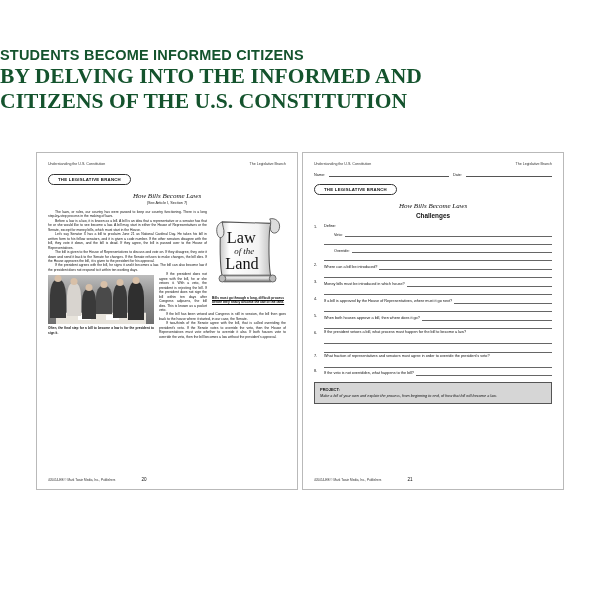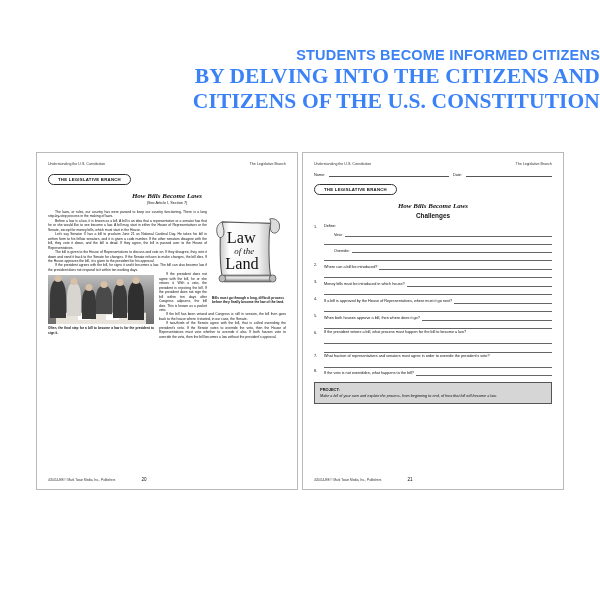--- a/index.html
+++ b/index.html
@@ -7,21 +7,21 @@
     width:600px;height:600px;
     background:#ffffff;
     font-family:"Liberation Sans", sans-serif;
     overflow:hidden;
   }
   .stage{position:relative;width:600px;height:600px;}
 
   
   .headline{
     position:absolute;left:0;top:46px;width:600px;
-    text-align:right;color:#3b82f6;
+    text-align:left;color:#14532d;
   }
   .hl-1{
     font-family:"Liberation Sans", sans-serif;
     font-weight:bold;font-size:14.5px;letter-spacing:.2px;
     line-height:18px;
   }
   .hl-2, .hl-3{
     font-family:"Liberation Serif", serif;
     font-weight:bold;font-size:21.5px;line-height:25px;
     letter-spacing:.1px;
@@ -52,34 +52,34 @@
     display:inline-block;margin-top:5px;
     border:.7px solid #333;border-radius:9px;
     padding:2px 9px;font-size:4.3px;font-weight:bold;
     letter-spacing:.25px;color:#111;background:#fff;
   }
 
   
   .sheet-title{
     text-align:center;margin-top:7px;
     font-family:"Liberation Serif", serif;
-    font-style:italic;font-weight:bold;font-size:7px;color:#111;
+    font-style:italic;font-weight:normal;font-size:7px;color:#111;
   }
   .sheet-sub{
     text-align:center;font-size:3.8px;color:#222;margin-top:1px;
   }
   .sheet-title2{
     text-align:center;margin-top:2px;
     font-weight:bold;font-size:6.4px;color:#111;
   }
 
   
   .body-wrap{position:relative;margin-top:5px;}
   .scroll-float{
-    float:right;width:74px;margin:0 0 2px 5px;
+    float:right;width:74px;margin:0 0 2px 5px;text-decoration:underline;
   }
   .scroll-cap{
     font-size:3.3px;font-weight:bold;line-height:4.4px;
     color:#111;text-align:left;margin-top:2px;
   }
   .col-text{
     font-size:3.4px;line-height:4.45px;color:#111;
     text-align:justify;
   }
   .col-text p{margin:0;text-indent:7px;}
@@ -135,21 +135,21 @@
 
   .clear{clear:both;}
 </style>
 </head>
 <body>
 
 <div class="stage">
 
   <div class="headline">
     <div class="hl-1">STUDENTS BECOME INFORMED CITIZENS</div>
-    <div class="hl-2">BY DELVING INTO THE CITIZENS AND</div>
+    <div class="hl-2">BY DELVING INTO THE INFORMED AND</div>
     <div class="hl-3">CITIZENS OF THE U.S. CONSTITUTION</div>
   </div>
 
   <div class="sheet" id="left-sheet">
     <div class="sheet-inner">
 
       <div class="runhead">
         <span>Understanding the U.S. Constitution</span>
         <span>The Legislative Branch</span>
       </div>

